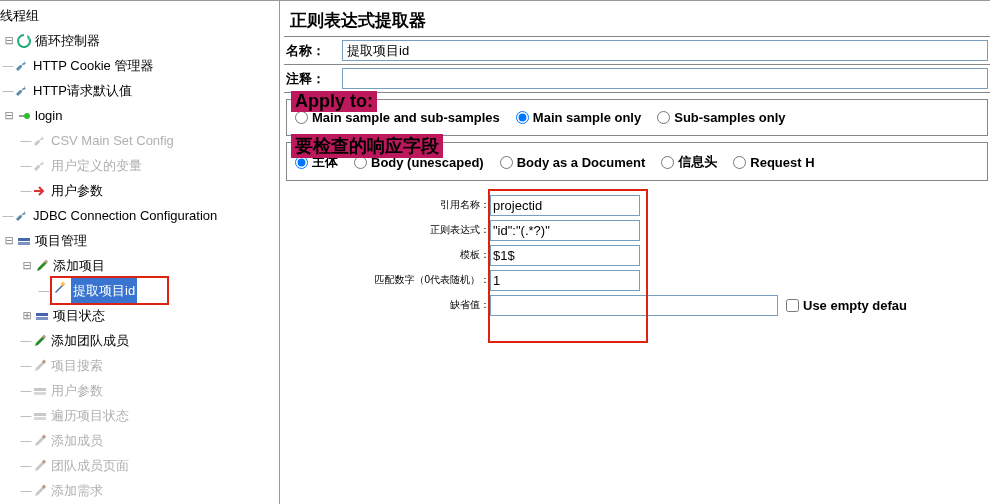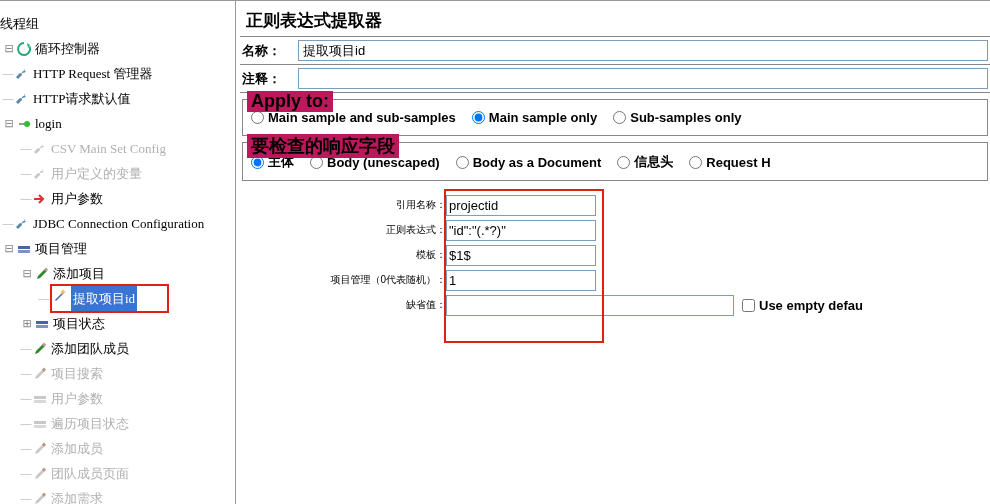--- a/index.html
+++ b/index.html
@@ -12,26 +12,25 @@
     overflow: hidden;
   }
   .app {
     display: flex;
     width: 990px;
     height: 504px;
     border-top: 1px solid #999;
   }
   
   .tree-panel {
-    width: 236px;
+    width: 280px;
     border-right: 1px solid #999;
-    padding-top: 10px;
+    padding-top: 2px;
     overflow: hidden;
     white-space: nowrap;
-    font-family: Liberation Serif, serif;
   }
   .tree-row {
     display: flex;
     align-items: center;
     height: 25px;
     line-height: 25px;
   }
   .tree-row .indent { display:inline-block; }
   .tree-toggle {
     width: 14px;
@@ -181,21 +180,21 @@
           <span class="tree-label">循环控制器</span>
         </div>
         <div class="tree-row">
           <span class="indent" style="width: 2px;"></span>
           <span class="tree-dash">—</span>
           <span class="tree-icon">
             <svg width="16" height="16">
               <path d="M10 3a3 3 0 0 1-4 4l-4 4 2 2 4-4a3 3 0 0 1 4-4l-2 2-1-1 2-2z" fill="#58a"></path>
             </svg>
           </span>
-          <span class="tree-label">HTTP Request 管理器</span>
+          <span class="tree-label">HTTP Cookie 管理器</span>
         </div>
         <div class="tree-row">
           <span class="indent" style="width: 2px;"></span>
           <span class="tree-dash">—</span>
           <span class="tree-icon">
             <svg width="16" height="16">
               <path d="M10 3a3 3 0 0 1-4 4l-4 4 2 2 4-4a3 3 0 0 1 4-4l-2 2-1-1 2-2z" fill="#58a"></path>
             </svg>
           </span>
           <span class="tree-label">HTTP请求默认值</span>
@@ -428,21 +427,21 @@
       </div>
       <div class="frow">
         <span class="flabel">正则表达式：</span>
         <input class="val" value="&quot;id&quot;:&quot;(.*?)&quot;" style="">
       </div>
       <div class="frow">
         <span class="flabel">模板：</span>
         <input class="val" value="$1$" style="">
       </div>
       <div class="frow">
-        <span class="flabel">项目管理（0代表随机）：</span>
+        <span class="flabel">匹配数字（0代表随机）：</span>
         <input class="val" value="1" style="">
       </div>
       <div class="frow">
         <span class="flabel">缺省值：</span>
         <input class="val wide" value="" style="">
         <label class="chk-row">
           <input type="checkbox" style="">
           <span>Use empty defau</span>
         </label>
       </div>

